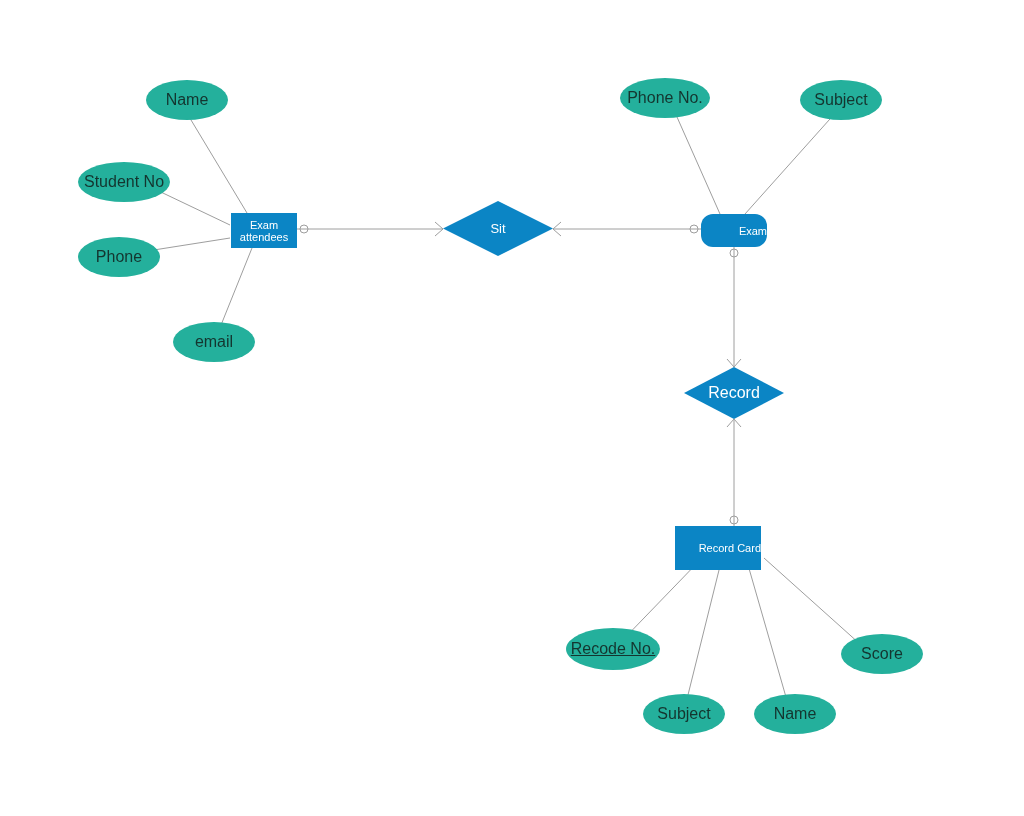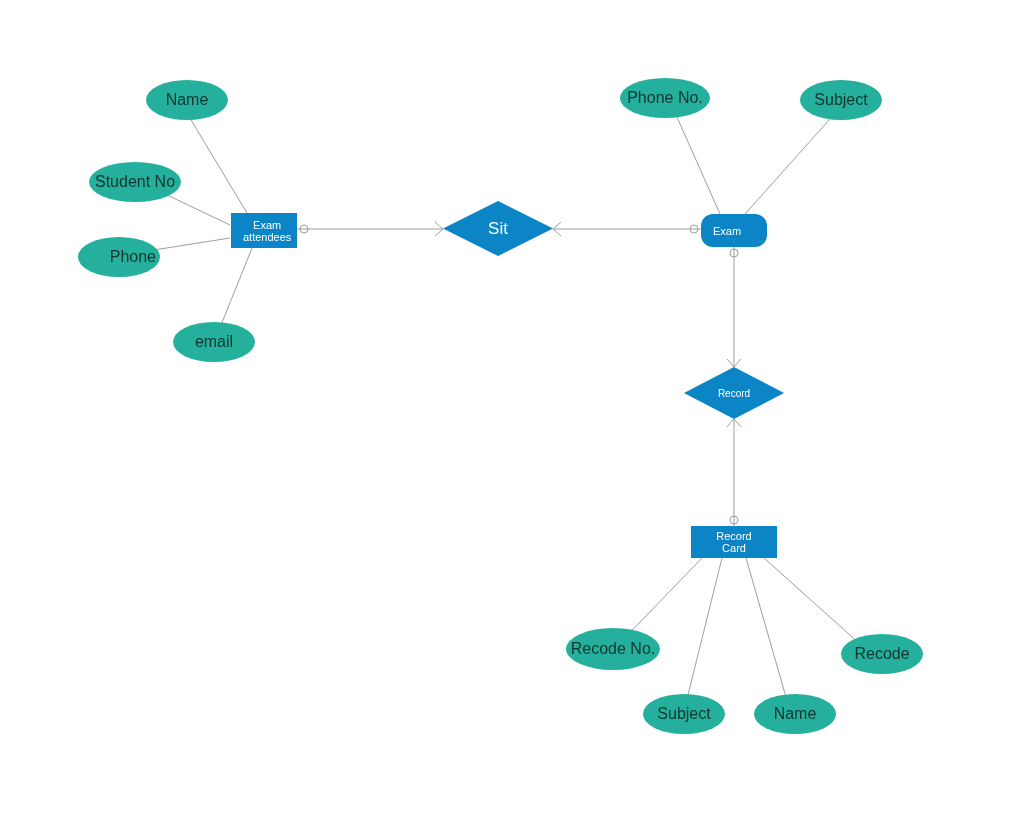--- a/index.html
+++ b/index.html
@@ -9,24 +9,24 @@
       background: #ffffff;
       position: relative;
       font-family: Arial, sans-serif;
     }
     .entity {
       position: absolute;
       background: #0b85c5;
       color: #ffffff;
       display: flex;
       align-items: center;
-      justify-content: flex-start;
+      justify-content: flex-end;
       text-align: center;
       font-size: 11px;
-      padding: 12px;
+      padding: 0;
     }
     .attribute {
       position: absolute;
       background: #24b09c;
       color: #14352f;
       border-radius: 50%;
       display: flex;
       align-items: center;
       justify-content: center;
       text-align: center;
@@ -79,62 +79,62 @@
 </svg>
 
 <div class="entity" style="left:231px; top:213px; width:66px; height:35px;">
   <span>Exam attendees</span>
 </div>
 
 <div class="entity" style="left:701px; top:214px; width:66px; height:33px;border-radius:12px;">
   <span>Exam</span>
 </div>
 
-<div class="entity" style="left:691px; top:526px; width:86px; height:32px;">
+<div class="entity" style="left:675px; top:526px; width:86px; height:44px;">
   <span>Record Card</span>
 </div>
 
 <div style="position:absolute; left:443px; top:201px; width:110px; height:55px;">
   <svg width="110" height="55" style="position:absolute;">
     <polygon points="55,0 110,27.5 55,55 0,27.5" fill="#0b85c5"></polygon>
   </svg>
-  <span style="position:absolute; width:100%; height:100%; display:flex; align-items:center; justify-content:center; color:#fff; font-size:17px;">Sit</span>
+  <span style="position:absolute; width:100%; height:100%; display:flex; align-items:center; justify-content:center; color:#fff; font-size:13px;">Sit</span>
 </div>
 
 <div style="position:absolute; left:684px; top:367px; width:100px; height:52px;">
   <svg width="100" height="52" style="position:absolute;">
     <polygon points="50,0 100,26 50,52 0,26" fill="#0b85c5"></polygon>
   </svg>
-  <span style="position:absolute; width:100%; height:100%; display:flex; align-items:center; justify-content:center; color:#fff; font-size:10px;">Record</span>
+  <span style="position:absolute; width:100%; height:100%; display:flex; align-items:center; justify-content:center; color:#fff; font-size:16px;">Record</span>
 </div>
 
 <div class="attribute" style="left:146px; top:80px; width:82px; height:40px;">
   <span>Name</span>
 </div>
-<div class="attribute" style="left:89px; top:162px; width:92px; height:40px;">
+<div class="attribute" style="left:78px; top:162px; width:92px; height:40px;">
   <span>Student No</span>
 </div>
-<div class="attribute" style="left:78px; top:237px; width:82px; height:40px;justify-content:flex-end;">
+<div class="attribute" style="left:78px; top:237px; width:82px; height:40px;">
   <span>Phone</span>
 </div>
 <div class="attribute" style="left:173px; top:322px; width:82px; height:40px;">
   <span>email</span>
 </div>
 
 <div class="attribute" style="left:620px; top:78px; width:90px; height:40px;">
   <span>Phone No.</span>
 </div>
 <div class="attribute" style="left:800px; top:80px; width:82px; height:40px;">
   <span>Subject</span>
 </div>
 
-<div class="attribute" style="left:566px; top:628px; width:94px; height:42px;">
+<div class="attribute" style="left:566px; top:628px; width:94px; height:42px;text-decoration:underline;">
   <span>Recode No.</span>
 </div>
 <div class="attribute" style="left:643px; top:694px; width:82px; height:40px;">
   <span>Subject</span>
 </div>
 <div class="attribute" style="left:754px; top:694px; width:82px; height:40px;">
   <span>Name</span>
 </div>
 <div class="attribute" style="left:841px; top:634px; width:82px; height:40px;">
-  <span>Recode</span>
+  <span>Score</span>
 </div>
 
 </body></html>

